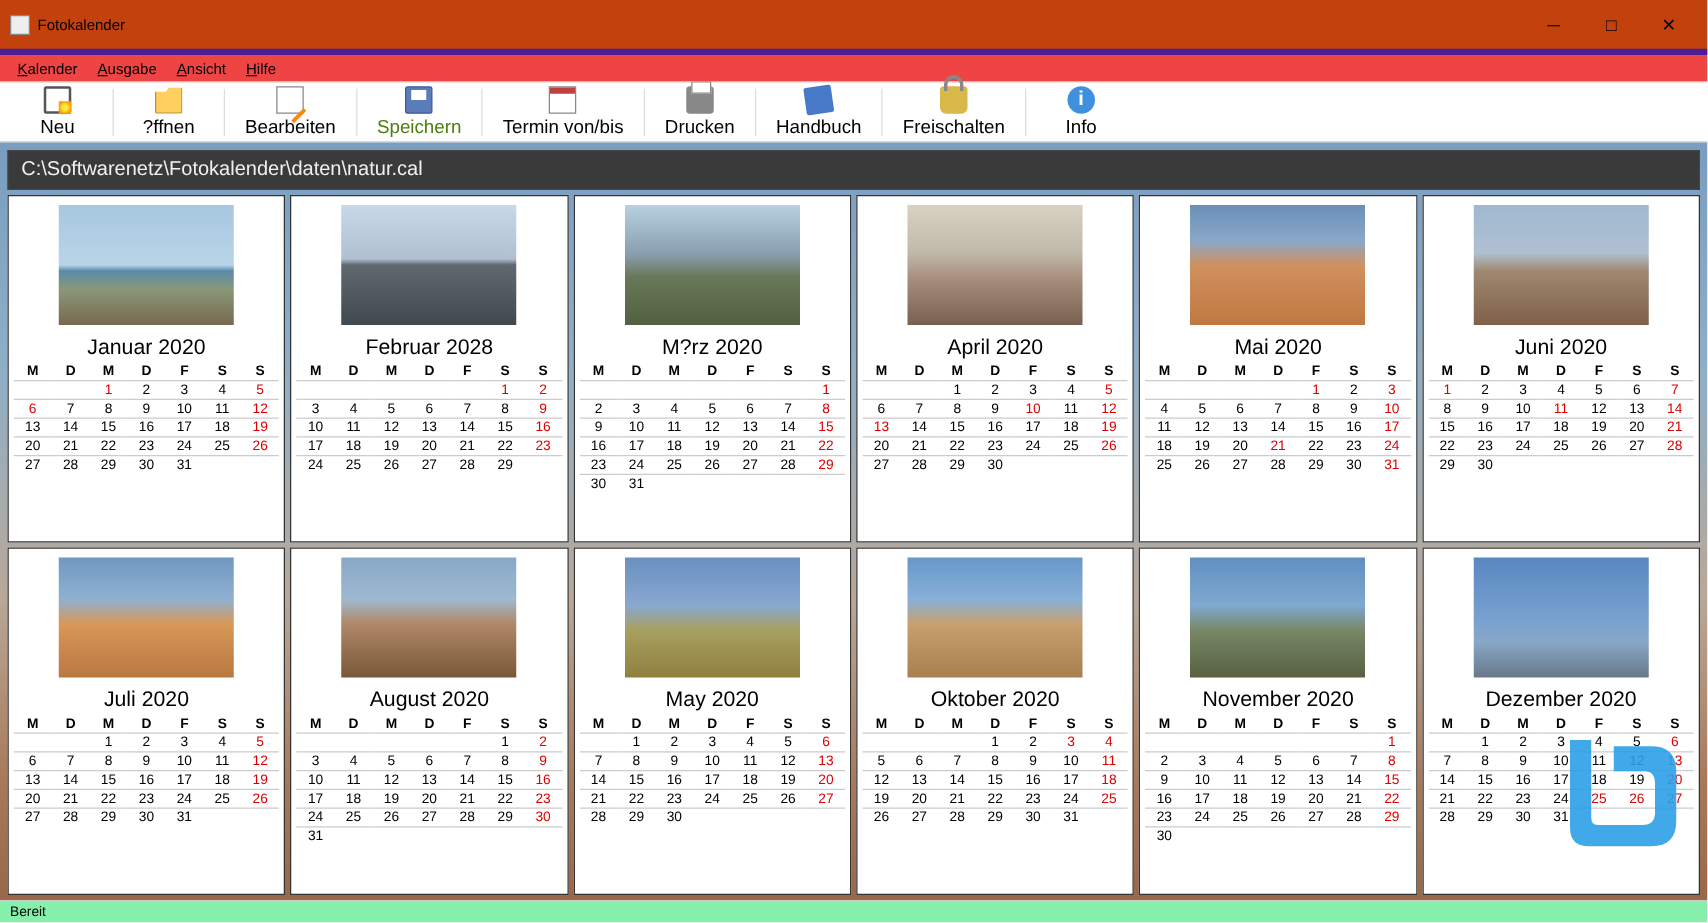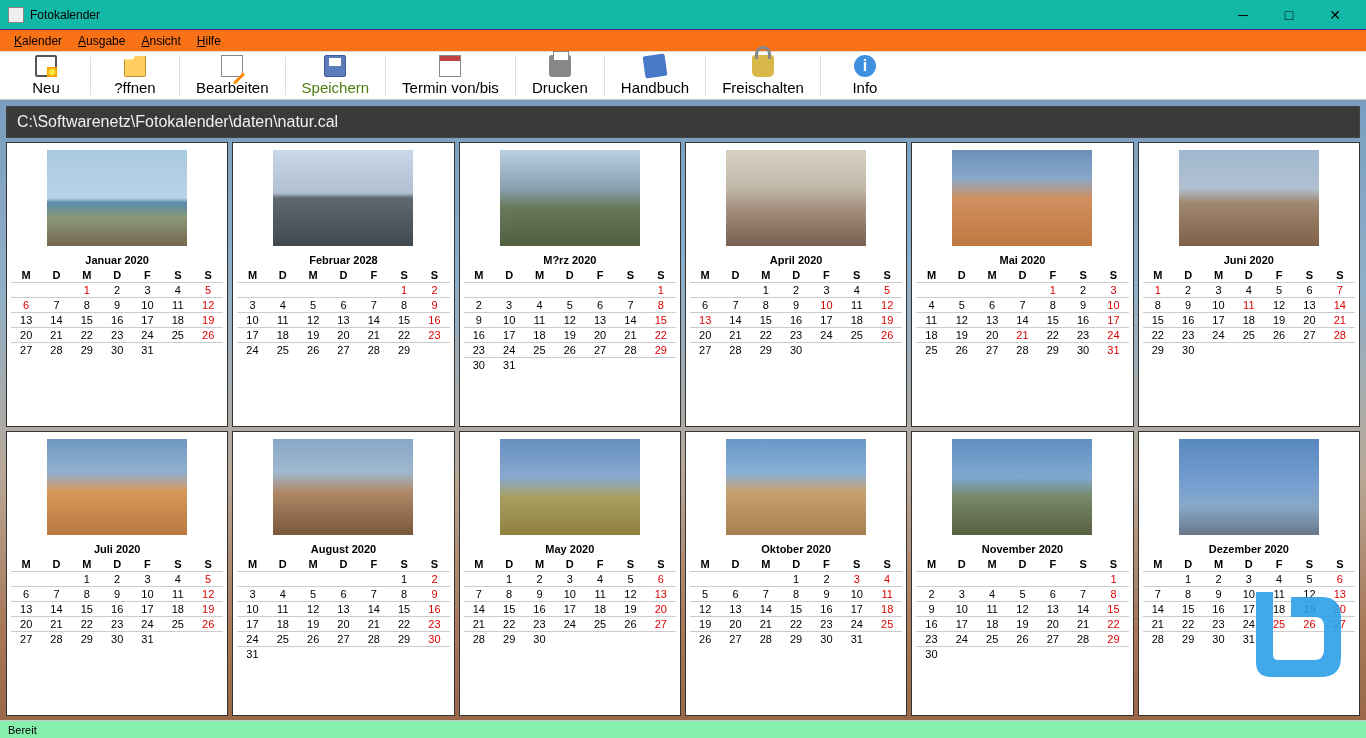--- a/index.html
+++ b/index.html
@@ -1,36 +1,36 @@
 <!DOCTYPE html>
 <html><head>
 <meta charset="utf-8">
 <style>
 *{margin:0;padding:0;box-sizing:border-box;font-family:"Segoe UI",Tahoma,sans-serif}
 body{background:#fff;width:1366px;height:738px;overflow:hidden;display:flex;flex-direction:column}
-.titlebar{height:30px;background:#14b8a6;display:flex;align-items:center;padding:0 8px;border-bottom:1px solid #4c1d95}
+.titlebar{height:44px;background:#c2410c;display:flex;align-items:center;padding:0 8px;border-bottom:5px solid #4c1d95}
 .titlebar-icon{width:16px;height:16px;border:1px solid #888;background:#eee;margin-right:6px}
 .titlebar-text{font-size:12px;flex:1}
 .win-controls{display:flex}
 .win-btn{width:46px;height:30px;display:flex;align-items:center;justify-content:center;font-size:14px;cursor:pointer}
-.menubar{height:22px;background:#f97316;display:flex;padding:0 6px;align-items:center;border-bottom:1px solid #ddd}
+.menubar{height:22px;background:#ef4444;display:flex;padding:0 6px;align-items:center;border-bottom:1px solid #ddd}
 .menu-item{font-size:12px;padding:2px 8px;cursor:pointer}
 .menu-item u{text-decoration:underline}
 .toolbar{height:48px;background:#fff;display:flex;align-items:center;padding:0 6px;border-bottom:1px solid #ccc}
 .tool-btn{display:flex;flex-direction:column;align-items:center;padding:2px 12px;cursor:pointer;min-width:80px}
 .tool-btn.disabled{color:#4d7c0f;cursor:default}
 .tool-icon{width:22px;height:22px;margin-bottom:2px;position:relative}
 .tool-label{font-size:15px}
 .tool-sep{width:1px;height:38px;background:#ddd;margin:0 4px}
 .workspace{flex:1;padding:6px;background:linear-gradient(180deg,#7a9dc0 0%,#8fafc8 30%,#b8a898 60%,#a87858 85%,#9a6848 100%);position:relative;overflow:hidden}
 .file-path{background:#3a3a3a;color:#f0f0f0;font-size:16px;padding:6px 10px;border:1px solid #444;margin-bottom:4px}
 .calendar-grid{display:grid;grid-template-columns:repeat(6,1fr);grid-template-rows:1fr 1fr;gap:4px;height:calc(100% - 34px)}
 .month-card{background:#fff;border:1px solid #333;display:flex;flex-direction:column;align-items:center;padding:4px}
 .month-photo{width:140px;height:96px;margin:3px 0 6px;position:relative;overflow:hidden}
-.month-title{font-size:11px;font-weight:bold;margin:2px 0}
+.month-title{font-size:17px;font-weight:normal;margin:2px 0}
 .day-table{width:100%;border-collapse:collapse;font-size:11px}
 .day-table th{font-weight:bold;text-align:center;padding:1px;color:#000;width:14.28%}
 .day-table td{text-align:center;padding:1px;color:#000;border-top:1px solid #ccc}
 .day-table td.red{color:#d00}
 .statusbar{height:18px;background:#86efac;border-top:1px solid #ccc;font-size:11px;padding:3px 8px}
 
 .ph1{background:linear-gradient(180deg,#a8c8e0 0%,#b8d4e8 50%,#5a8aaa 55%,#8a9878 70%,#786850 100%)}
 .ph2{background:linear-gradient(180deg,#c8d8e8 0%,#b0c0d0 45%,#606870 50%,#404850 100%)}
 .ph3{background:linear-gradient(180deg,#b8d0e0 0%,#8aa0b0 40%,#687858 60%,#506040 100%)}
 .ph4{background:linear-gradient(180deg,#d8d0c0 0%,#c0b8a8 40%,#a89080 60%,#786050 100%)}

